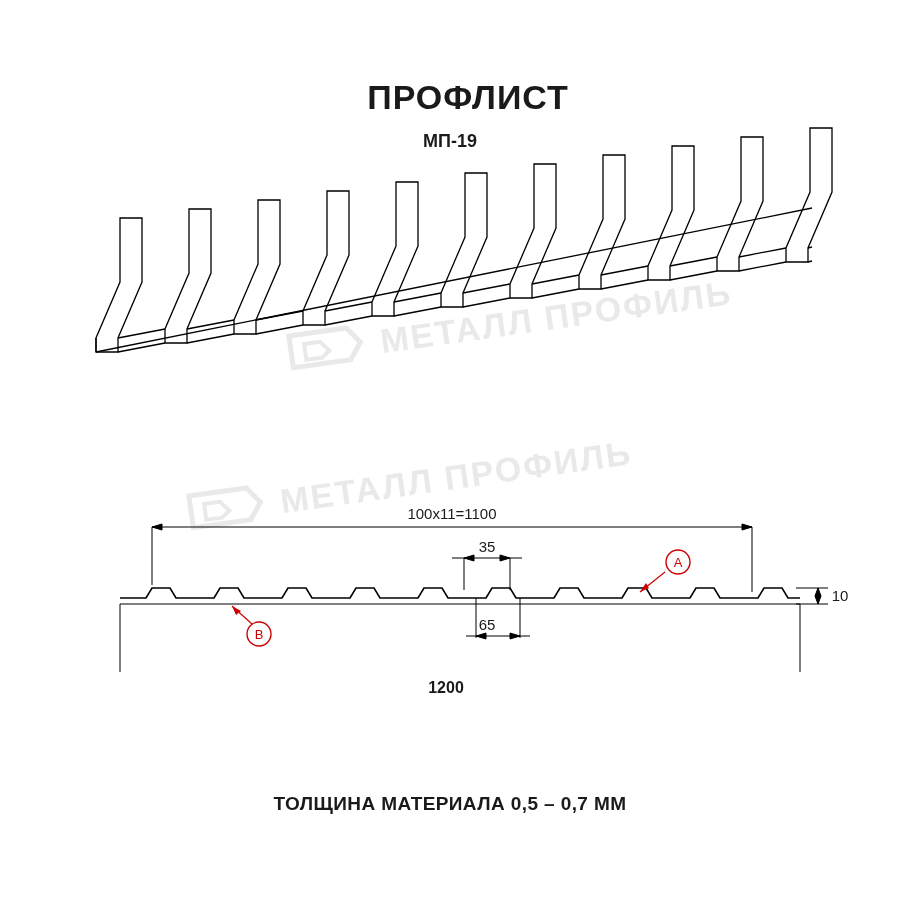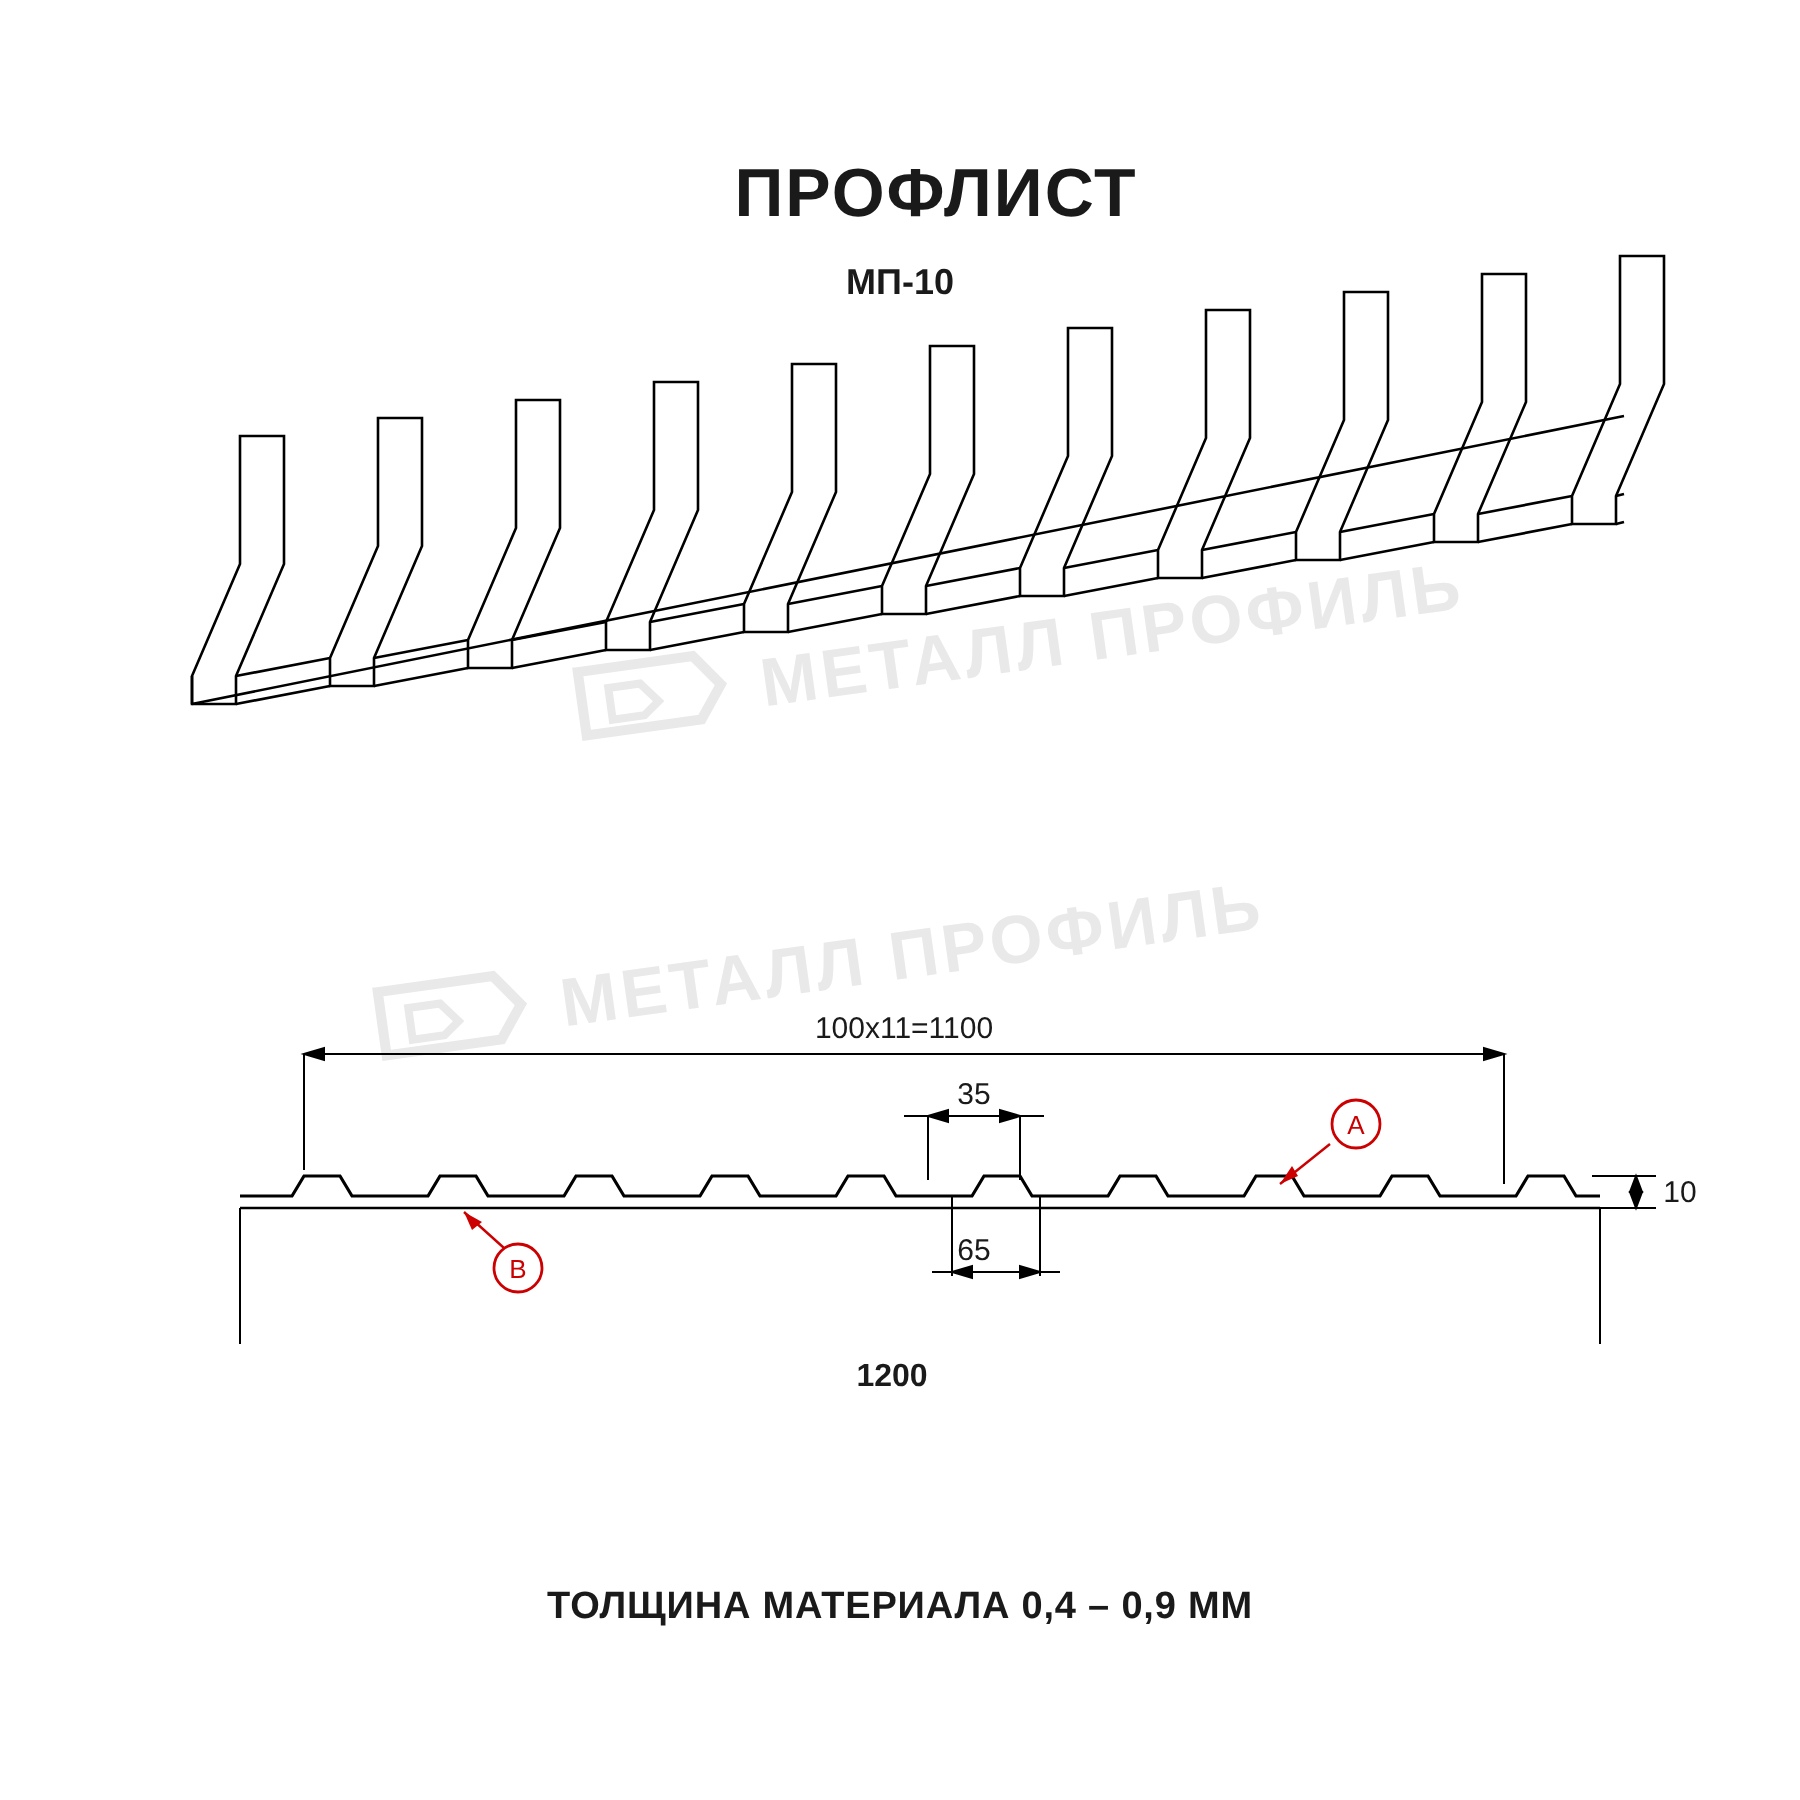--- a/index.html
+++ b/index.html
@@ -52,22 +52,22 @@
     font-size: 19px;
     font-weight: bold;
     letter-spacing: 0.4px;
     color: #1a1a1a;
   }
 </style>
 </head>
 <body>
 
 <div class="title">ПРОФЛИСТ</div>
-<div class="subtitle">МП-10</div>
-<div class="footnote">ТОЛЩИНА МАТЕРИАЛА 0,4 – 0,9 ММ</div>
+<div class="subtitle">МП-19</div>
+<div class="footnote">ТОЛЩИНА МАТЕРИАЛА 0,5 – 0,7 ММ</div>
 
 <svg id="sheet" viewBox="0 0 900 900" xmlns="http://www.w3.org/2000/svg">
 
   <g fill="#e9e9e9" stroke="none">
     <g transform="translate(490,330) rotate(-8)">
       <g transform="translate(-200,0)">
         <path d="M0,-22 L58,-22 L70,-6 L58,10 L0,10 Z" fill="none" stroke="#e9e9e9" stroke-width="5"></path>
         <path d="M14,-12 L30,-12 L38,-2 L30,4 L14,4 Z" fill="none" stroke="#e9e9e9" stroke-width="4"></path>
       </g>
       <text x="-110" y="8" font-family="Liberation Sans, sans-serif" font-size="34" font-weight="bold" fill="#e9e9e9" letter-spacing="2">МЕТАЛЛ ПРОФИЛЬ</text>

